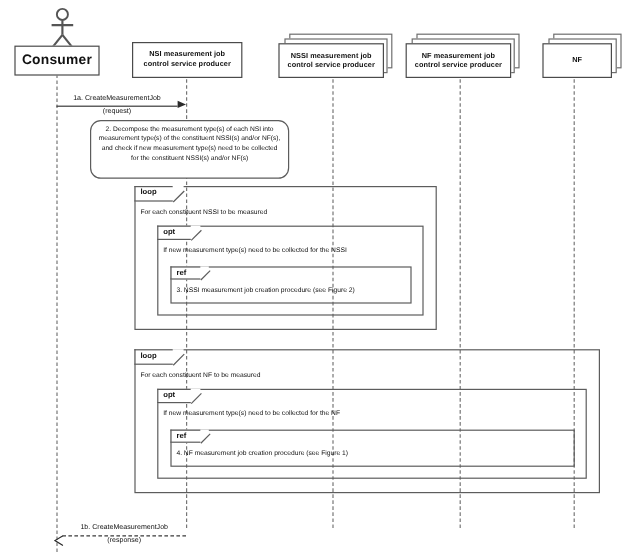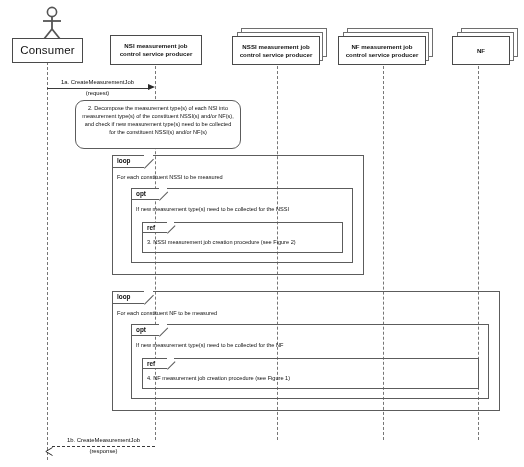--- a/index.html
+++ b/index.html
@@ -41,20 +41,21 @@
   .head-shadow {
     position: absolute;
     box-sizing: border-box;
     border: 1px solid #6e6e6e;
     background: #ffffff;
   }
   .head-label {
     display: block;
     padding: 0 3px;
     white-space: pre-line;
+    font-weight: bold;
   }
   .head-consumer .head-label {
     font-size: 11.5px;
     letter-spacing: .2px;
   }
   .head-small .head-label {
     font-size: 6.1px;
     font-weight: bold;
     letter-spacing: .05px;
   }

